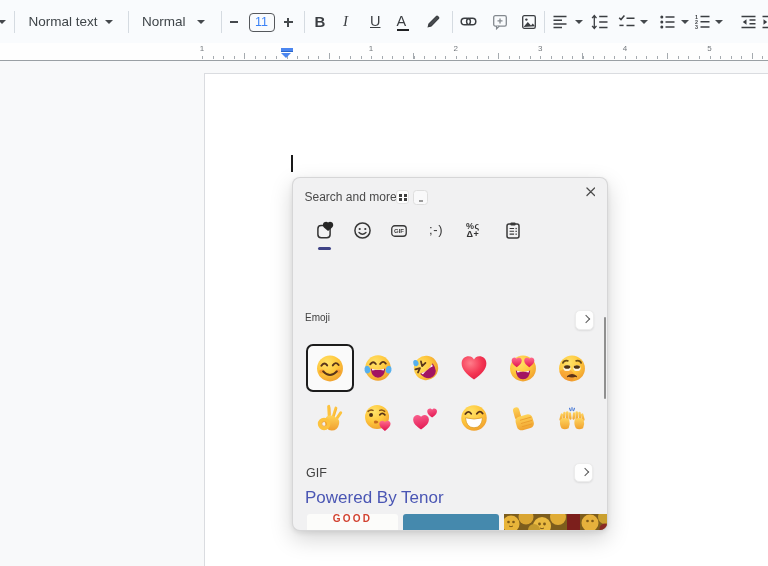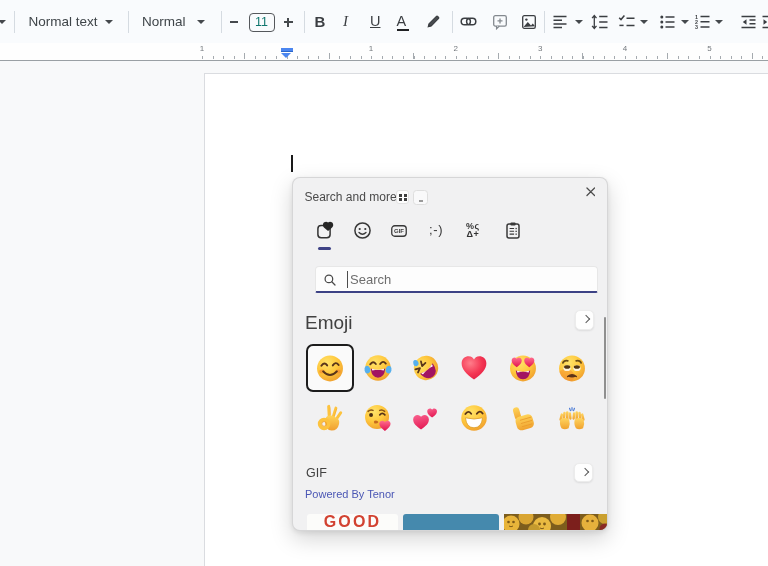--- a/index.html
+++ b/index.html
@@ -38,21 +38,21 @@
   <div id="toolbar">
     <div class="caret" style="left:-2px"></div>
     <div class="sep" style="left:14px"></div>
     <div class="tbtxt" style="left:28.5px">Normal text</div>
     <div class="caret" style="left:105px"></div>
     <div class="sep" style="left:128px"></div>
     <div class="tbtxt" style="left:142px">Normal</div>
     <div class="caret" style="left:196.5px"></div>
     <div class="sep" style="left:220.5px"></div>
     <div class="abs" style="left:229.5px;top:21.2px;width:8px;height:1.8px;background:#45494d"></div>
-    <div class="abs" style="left:248.5px;top:12.5px;width:26px;height:19.5px;border:1.4px solid #55585c;border-radius:4px;box-sizing:border-box;text-align:center;font-size:12.5px;line-height:17px;color:#0f766e">11</div>
+    <div class="abs" style="left:248.5px;top:12.5px;width:26px;height:19.5px;border:1.4px solid #55585c;border-radius:4px;box-sizing:border-box;text-align:center;font-size:12.5px;line-height:17px;color:#3b82f6">11</div>
     <div class="abs" style="left:283.5px;top:21.2px;width:9px;height:1.8px;background:#45494d"></div>
     <div class="abs" style="left:287.1px;top:17.6px;width:1.8px;height:9px;background:#45494d"></div>
     <div class="sep" style="left:304.3px"></div>
     <div class="tbtxt" style="left:314.5px;font-weight:bold;font-size:15px;color:#3b3e42">B</div>
     <div class="tbtxt" style="left:343px;font-style:italic;font-size:15px;font-family:'Liberation Serif',serif;color:#3b3e42">I</div>
     <div class="tbtxt" style="left:370px;font-size:14.5px;text-decoration:underline;color:#3b3e42">U</div>
     <div class="tbtxt" style="left:396.5px;font-size:14.5px;color:#3b3e42">A</div>
     <div class="abs" style="left:396.8px;top:28.5px;width:11.8px;height:2.8px;background:#202124"></div>
     <div class="ticon" style="left:424px;width:18px">
       <svg width="15" height="15" viewBox="0 0 15 15">
@@ -201,30 +201,22 @@
           <path d="M3.6 6.5 h4.5 M3.6 9.3 h4.5 M3.6 12.1 h4.5"></path>
         </g>
       <g fill="#383838">
           <rect x="9.5" y="5.9" width="1.3" height="1.3"></rect>
           <rect x="9.5" y="8.7" width="1.3" height="1.3"></rect>
           <rect x="9.5" y="11.5" width="1.3" height="1.3"></rect>
         </g>
     </svg>
     <div class="abs" style="left:24.6px;top:69.4px;width:13.6px;height:2.9px;border-radius:1.5px;background:#3f4386"></div>
 
-    <div class="abs" style="left:21.5px;top:88.5px;width:283px;height:26.5px;background:#fdfdfd;border:1px solid #e7e7e7;border-bottom:2px solid #3c4285;border-radius:4px 4px 2px 2px;box-sizing:border-box">
-      <svg class="abs" style="left:8.2px;top:6.5px" width="12" height="12" viewBox="0 0 12 12">
-          <circle cx="4.9" cy="4.9" r="3.8" fill="none" stroke="#494949" stroke-width="1.25"></circle>
-          <path d="M7.8 7.8 L11 11" stroke="#494949" stroke-width="1.25" stroke-linecap="round"></path>
-        </svg>
-      <div class="abs" style="left:31.8px;top:4px;width:1.2px;height:16.5px;background:#4d4d4d"></div>
-      <div class="abs" style="left:34.5px;top:4.8px;font-size:13px;color:#6e6e6e">Search</div>
-    </div>
-
-    <div class="ptxt" style="left:12px;top:134px;font-size:19px;color:#414141">Emoji</div>
+
+    <div class="ptxt" style="left:12px;top:134px;font-size:10px;color:#414141">Emoji</div>
     <div class="abs chevbtn" style="left:282px;top:132.5px"></div>
     <div class="abs" style="left:13.3px;top:166px;width:48px;height:48.6px;border:2.2px solid #1c1c1c;border-radius:7px;box-sizing:border-box;background:#fafafa"></div>
 
     <svg class="emo" style="left:22.2px;top:175.5px" viewBox="0 0 32 32">
       <defs>
           <radialGradient id="g1" cx="38%" cy="28%" r="80%">
             <stop offset="0%" stop-color="#ffe36a"></stop>
             <stop offset="52%" stop-color="#ffc83d"></stop>
             <stop offset="100%" stop-color="#ee9b2d"></stop>
           </radialGradient>
@@ -417,24 +409,24 @@
         <path d="M3.6 17.5 q4.6 -2.8 9.4 0 q1.4 4.6 -0.6 9.4 q-4.3 2 -7.6 0 q-2.6 -4.4 -1.2 -9.4z"></path>
         <rect x="26.2" y="11" width="2.6" height="8" rx="1.3" transform="rotate(-14 27.5 15)"></rect>
         <rect x="23" y="9.2" width="2.7" height="9" rx="1.35" transform="rotate(-7 24.4 13.7)"></rect>
         <rect x="19.7" y="8.8" width="2.7" height="9" rx="1.35"></rect>
         <rect x="16.7" y="9.8" width="2.6" height="8" rx="1.3" transform="rotate(6 18 13.8)"></rect>
         <path d="M19 17.5 q4.6 -2.8 9.4 0 q1.4 4.6 -0.6 9.4 q-4.3 2 -7.6 0 q-2.6 -4.4 -1.2 -9.4z"></path>
       </g>
     </svg>
     <div class="ptxt" style="left:13px;top:288.5px;font-size:12.5px;color:#414141">GIF</div>
     <div class="abs chevbtn" style="left:281px;top:285.3px"></div>
-    <div class="ptxt" style="left:12px;top:310.5px;font-size:11px;color:#4a56b4">Powered By Tenor</div>
+    <div class="ptxt" style="left:12px;top:310.5px;font-size:17px;color:#4a56b4">Powered By Tenor</div>
 
     <div class="abs" style="left:13.8px;top:336.5px;width:91.5px;height:18px;background:#fcfcfa;border-radius:3px 3px 0 0;overflow:hidden">
-      <div class="abs" style="left:0;top:-1.5px;width:91.5px;text-align:center;font-size:16px;font-weight:bold;letter-spacing:2.2px;color:#d24231">GOOD</div>
+      <div class="abs" style="left:0;top:-1.5px;width:91.5px;text-align:center;font-size:10px;font-weight:bold;letter-spacing:2.2px;color:#d24231">GOOD</div>
     </div>
     <div class="abs" style="left:109.9px;top:336.5px;width:96px;height:18px;background:#4589ad;border-radius:3px 3px 0 0"></div>
     <div class="abs" style="left:210.5px;top:336.5px;width:105.5px;height:18px;overflow:hidden">
       <svg width="106" height="18" viewBox="0 0 106 18">
         <rect width="106" height="18" fill="#7d5d1d"></rect>
         <circle cx="7" cy="10" r="8.5" fill="#e8b43a"></circle>
           <circle cx="22" cy="3" r="7.5" fill="#d9a532"></circle>
         <circle cx="38" cy="12" r="9" fill="#eaba41"></circle>
           <circle cx="54" cy="3" r="8" fill="#e0ac36"></circle>
         <circle cx="30" cy="16" r="6" fill="#c49a2e"></circle>

